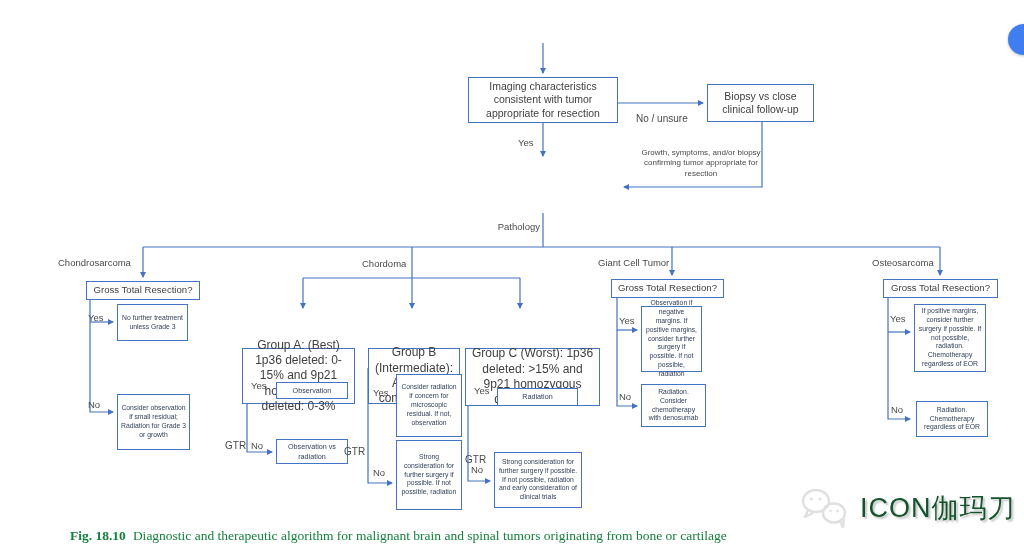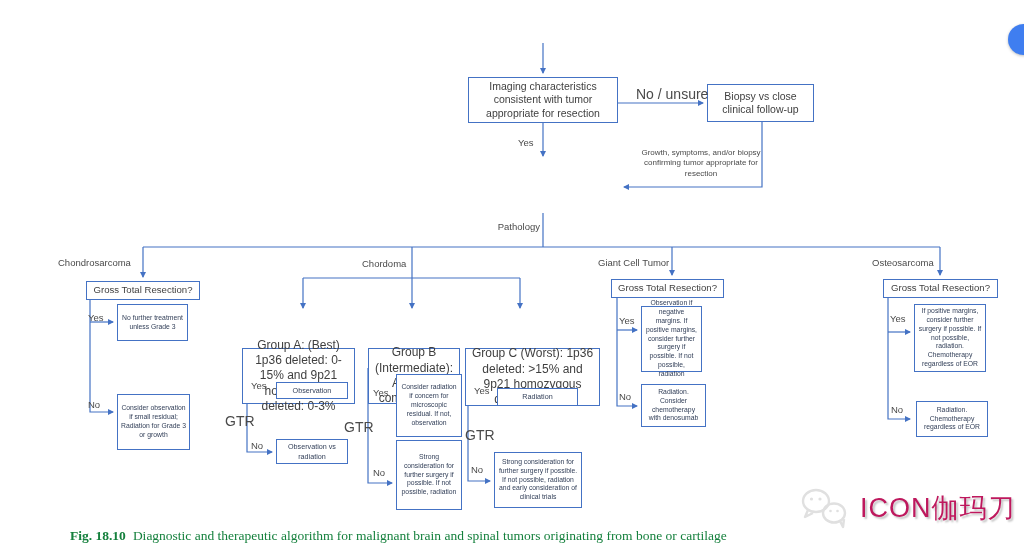--- a/index.html
+++ b/index.html
@@ -9,28 +9,28 @@
   .wires{position:absolute;left:0;top:0;z-index:1;}
   .node{position:absolute;z-index:2;box-sizing:border-box;background:#fff;
         border:1.2px solid #4472C4;display:flex;align-items:center;justify-content:center;
         text-align:center;color:#3f3f3f;line-height:1.28;padding:1px 3px;}
   .n-lg{font-size:10.5px;}
   .n-q{font-size:9.6px;}
   .n-g{font-size:12px;margin-top:36px;}
   .n-m{font-size:7.2px;color:#34415a;}
   .n-s{font-size:6.8px;color:#34415a;line-height:1.3;}
   .lbl{position:absolute;z-index:3;color:#4a4a4a;font-size:9.5px;white-space:nowrap;}
-  .lbl-sm{font-size:14px;}
+  .lbl-sm{font-size:10px;margin-top:27px;}
   .lbl-wrap{white-space:normal;text-align:center;font-size:8px;line-height:1.3;}
   .caption{position:absolute;left:70px;top:528px;z-index:3;
            font-family:"Liberation Serif",serif;font-size:13.5px;color:#15803d;}
   .caption b{font-weight:bold;margin-right:7px;}
   .watermark{position:absolute;left:800px;top:486px;z-index:4;display:flex;
              align-items:center;gap:8px;}
-  .watermark .wm-text{font-size:27px;letter-spacing:1px;color:#be185d;
+  .watermark .wm-text{font-size:27px;letter-spacing:1px;color:#14532d;
              text-shadow:2px 2px 2px #c3c3c3, -1px -1px 1px #ffffff;}
   .blue-dot{position:absolute;z-index:5;top:24px;right:-15px;width:31px;height:31px;
             border-radius:50%;background:#3f7ef0;box-shadow:0 1px 3px rgba(0,0,0,.25);}
 </style>
 </head>
 <body>
 
 <div class="canvas">
 
   <svg class="wires" width="1024" height="559" viewBox="0 0 1024 559">

